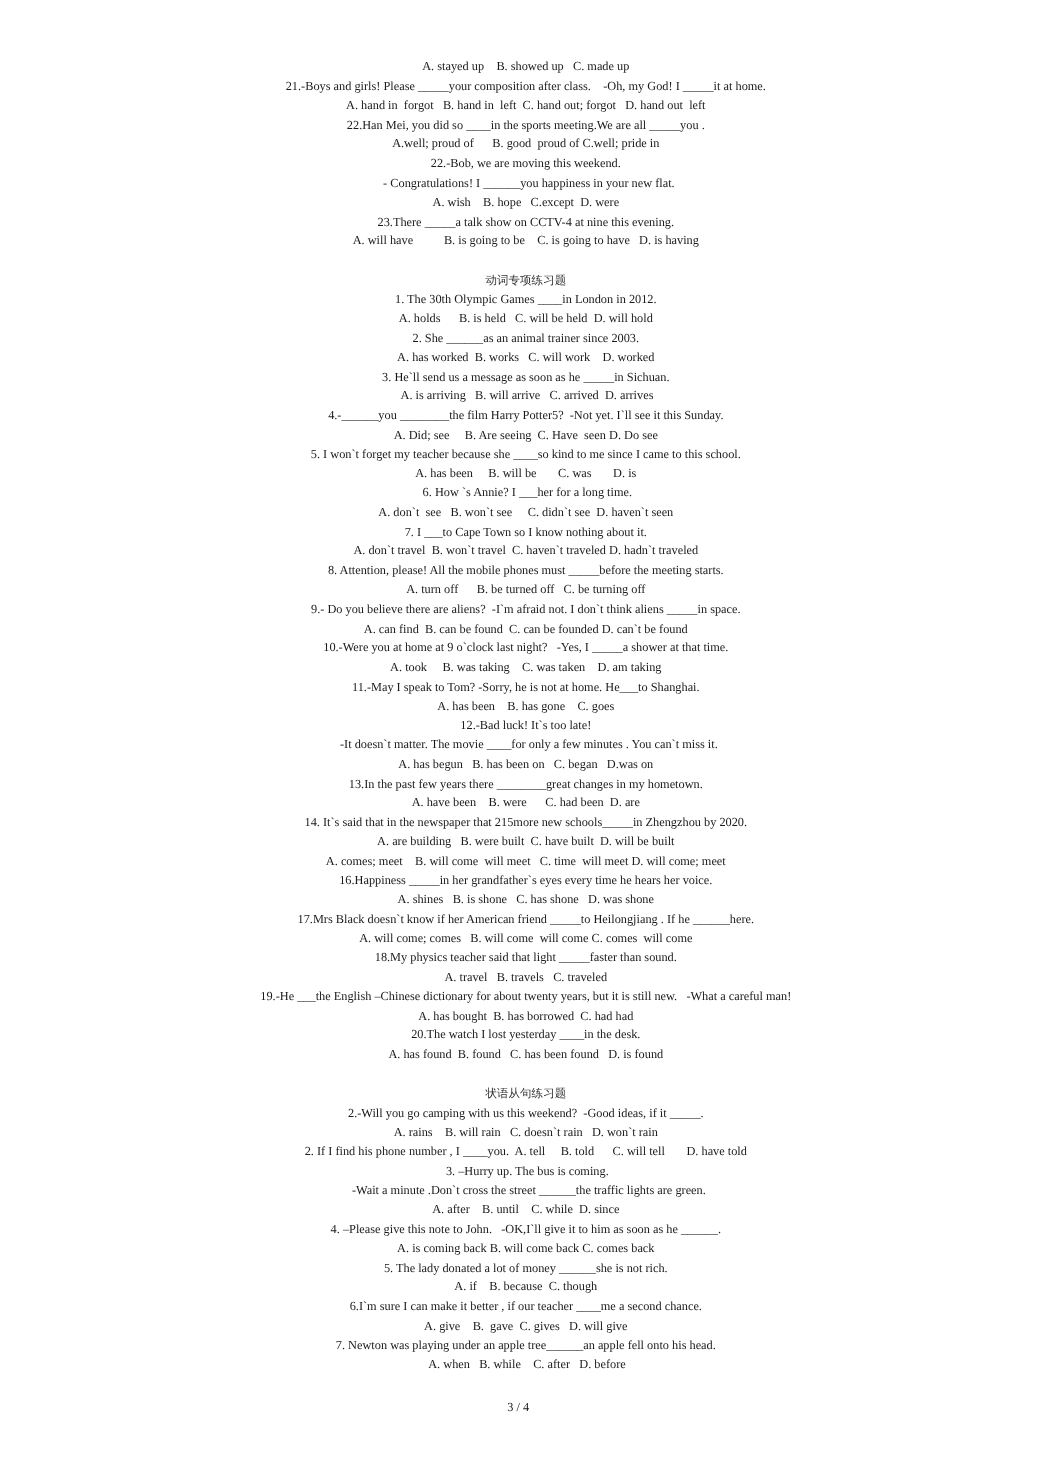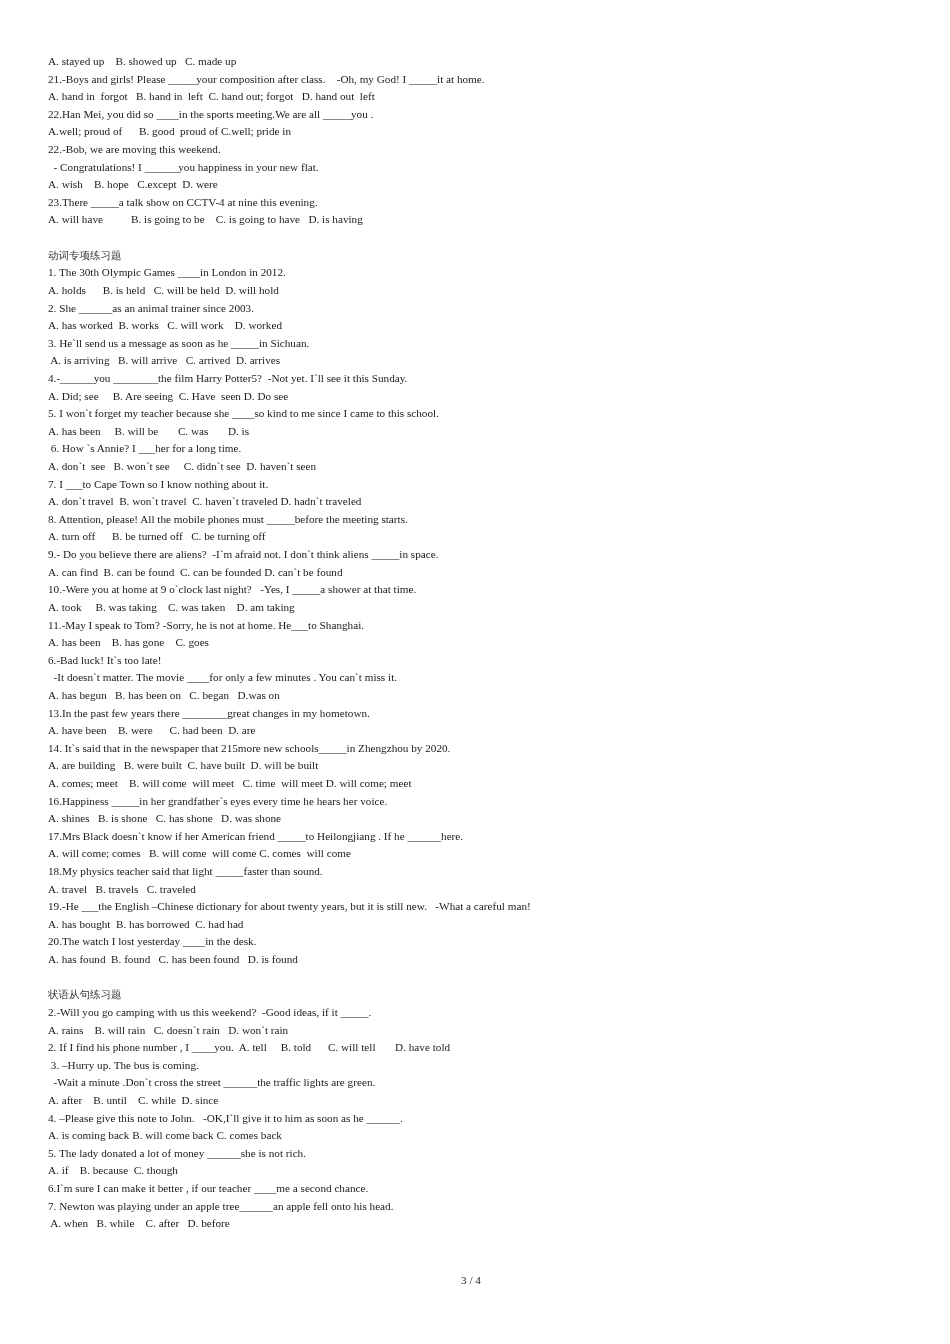--- a/index.html
+++ b/index.html
@@ -1,18 +1,18 @@
 <!DOCTYPE html>
 <html><head>
 <meta charset="utf-8">
 <style>
   html, body { margin:0; padding:0; background:#ffffff; }
   body { width:950px; height:1344px; position:relative; overflow:hidden;
          font-family:"Liberation Serif", "DejaVu Serif", serif; color:#1a1a1a; }
-  .page { position:absolute; left:48px; top:53px; width:860px; }
+  .page { position:absolute; left:48px; top:53px; width:860px;text-align:center; }
   .line { font-size:11.2px; line-height:17.62px; height:17.62px; white-space:pre; }
   .gap { height:17.62px; }
   .heading { font-family:Liberation Sans, sans-serif; font-size:10.5px; color:#333; }
   .footer { position:absolute; top:1274px; left:0; width:942px; text-align:center;
             font-size:11.2px; }
   .footer span { margin-left:0; }
 </style>
 </head>
 <body>
 
@@ -47,21 +47,21 @@
       <div class="line">7. I ___to Cape Town so I know nothing about it.</div>
       <div class="line">A. don`t travel  B. won`t travel  C. haven`t traveled D. hadn`t traveled</div>
       <div class="line">8. Attention, please! All the mobile phones must _____before the meeting starts.</div>
       <div class="line">A. turn off      B. be turned off   C. be turning off</div>
       <div class="line">9.- Do you believe there are aliens?  -I`m afraid not. I don`t think aliens _____in space.</div>
       <div class="line">A. can find  B. can be found  C. can be founded D. can`t be found</div>
       <div class="line">10.-Were you at home at 9 o`clock last night?   -Yes, I _____a shower at that time.</div>
       <div class="line">A. took     B. was taking    C. was taken    D. am taking</div>
       <div class="line">11.-May I speak to Tom? -Sorry, he is not at home. He___to Shanghai.</div>
       <div class="line">A. has been    B. has gone    C. goes</div>
-      <div class="line">6.-Bad luck! It`s too late!</div>
+      <div class="line">12.-Bad luck! It`s too late!</div>
       <div class="line">  -It doesn`t matter. The movie ____for only a few minutes . You can`t miss it.</div>
       <div class="line">A. has begun   B. has been on   C. began   D.was on</div>
       <div class="line">13.In the past few years there ________great changes in my hometown.</div>
       <div class="line">A. have been    B. were      C. had been  D. are</div>
       <div class="line">14. It`s said that in the newspaper that 215more new schools_____in Zhengzhou by 2020.</div>
       <div class="line">A. are building   B. were built  C. have built  D. will be built</div>
       <div class="line">A. comes; meet    B. will come  will meet   C. time  will meet D. will come; meet</div>
       <div class="line">16.Happiness _____in her grandfather`s eyes every time he hears her voice.</div>
       <div class="line">A. shines   B. is shone   C. has shone   D. was shone</div>
       <div class="line">17.Mrs Black doesn`t know if her American friend _____to Heilongjiang . If he ______here.</div>
@@ -80,20 +80,21 @@
       <div class="line">A. rains    B. will rain   C. doesn`t rain   D. won`t rain</div>
       <div class="line">2. If I find his phone number , I ____you.  A. tell     B. told      C. will tell       D. have told</div>
       <div class="line"> 3. –Hurry up. The bus is coming.</div>
       <div class="line">  -Wait a minute .Don`t cross the street ______the traffic lights are green.</div>
       <div class="line">A. after    B. until    C. while  D. since</div>
       <div class="line">4. –Please give this note to John.   -OK,I`ll give it to him as soon as he ______.</div>
       <div class="line">A. is coming back B. will come back C. comes back</div>
       <div class="line">5. The lady donated a lot of money ______she is not rich.</div>
       <div class="line">A. if    B. because  C. though</div>
       <div class="line">6.I`m sure I can make it better , if our teacher ____me a second chance.</div>
+      <div class="line">A. give    B.  gave  C. gives   D. will give</div>
       <div class="line">7. Newton was playing under an apple tree______an apple fell onto his head.</div>
       <div class="line"> A. when   B. while    C. after   D. before</div>
     </div>
 </div>
 
 <div class="footer">
   <span>3 / 4</span>
 </div>
 
 </body></html>

